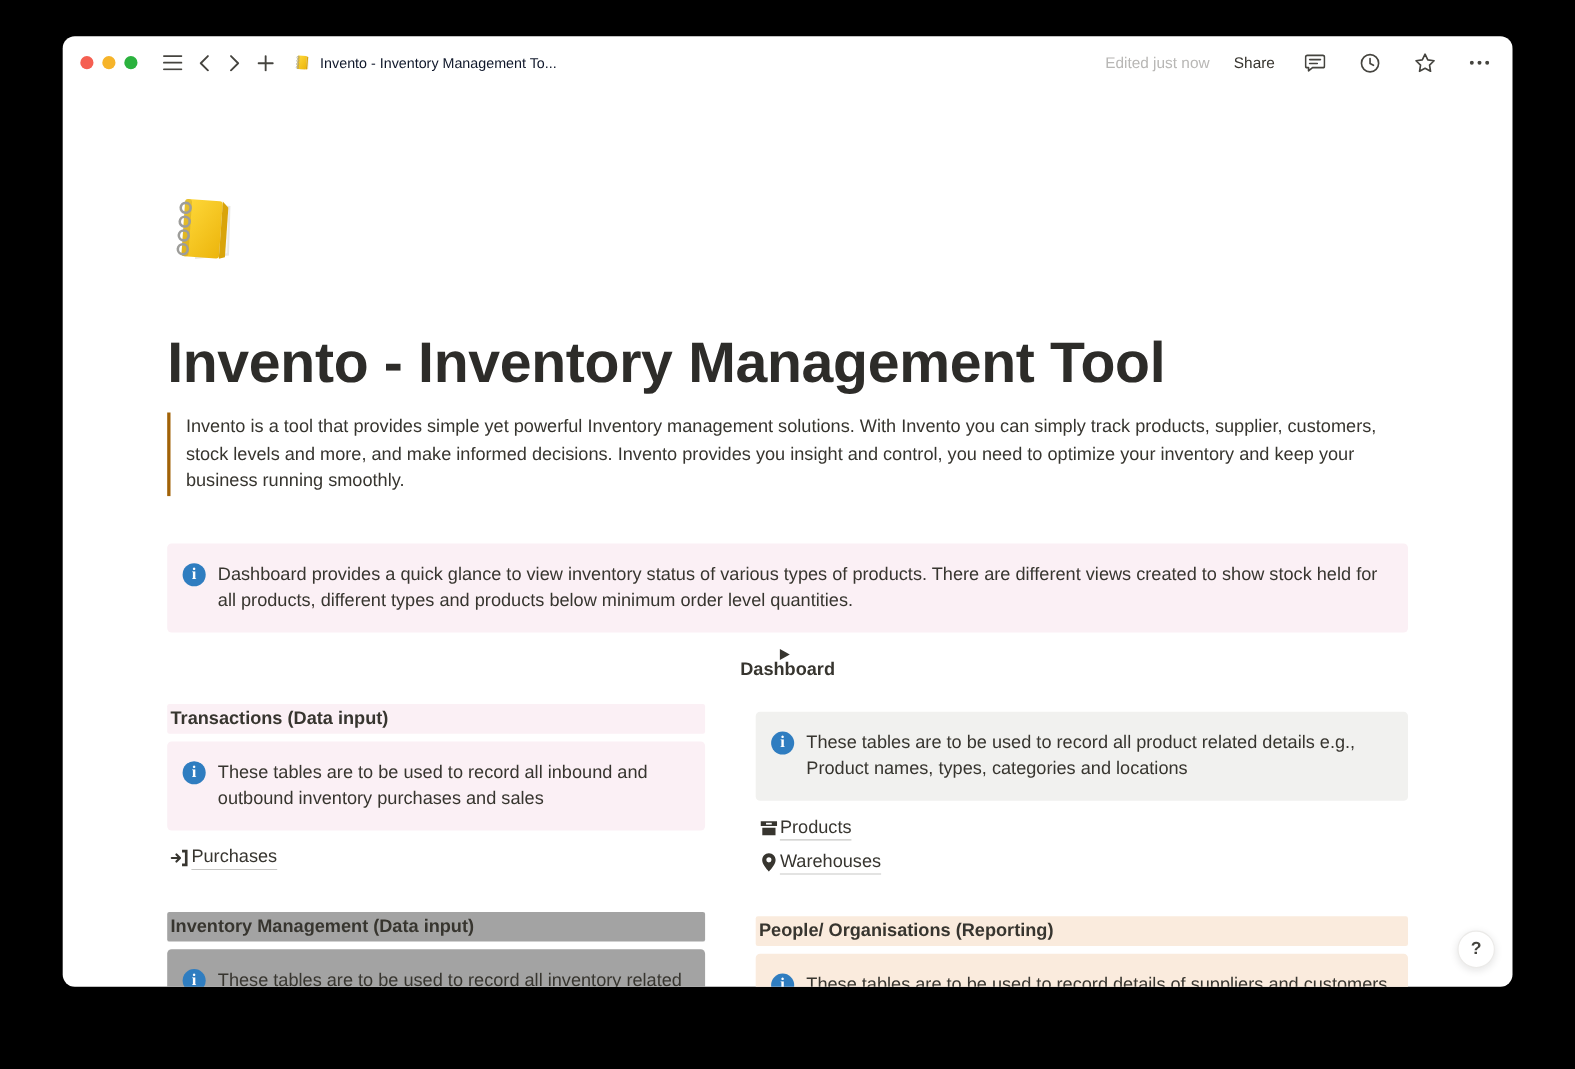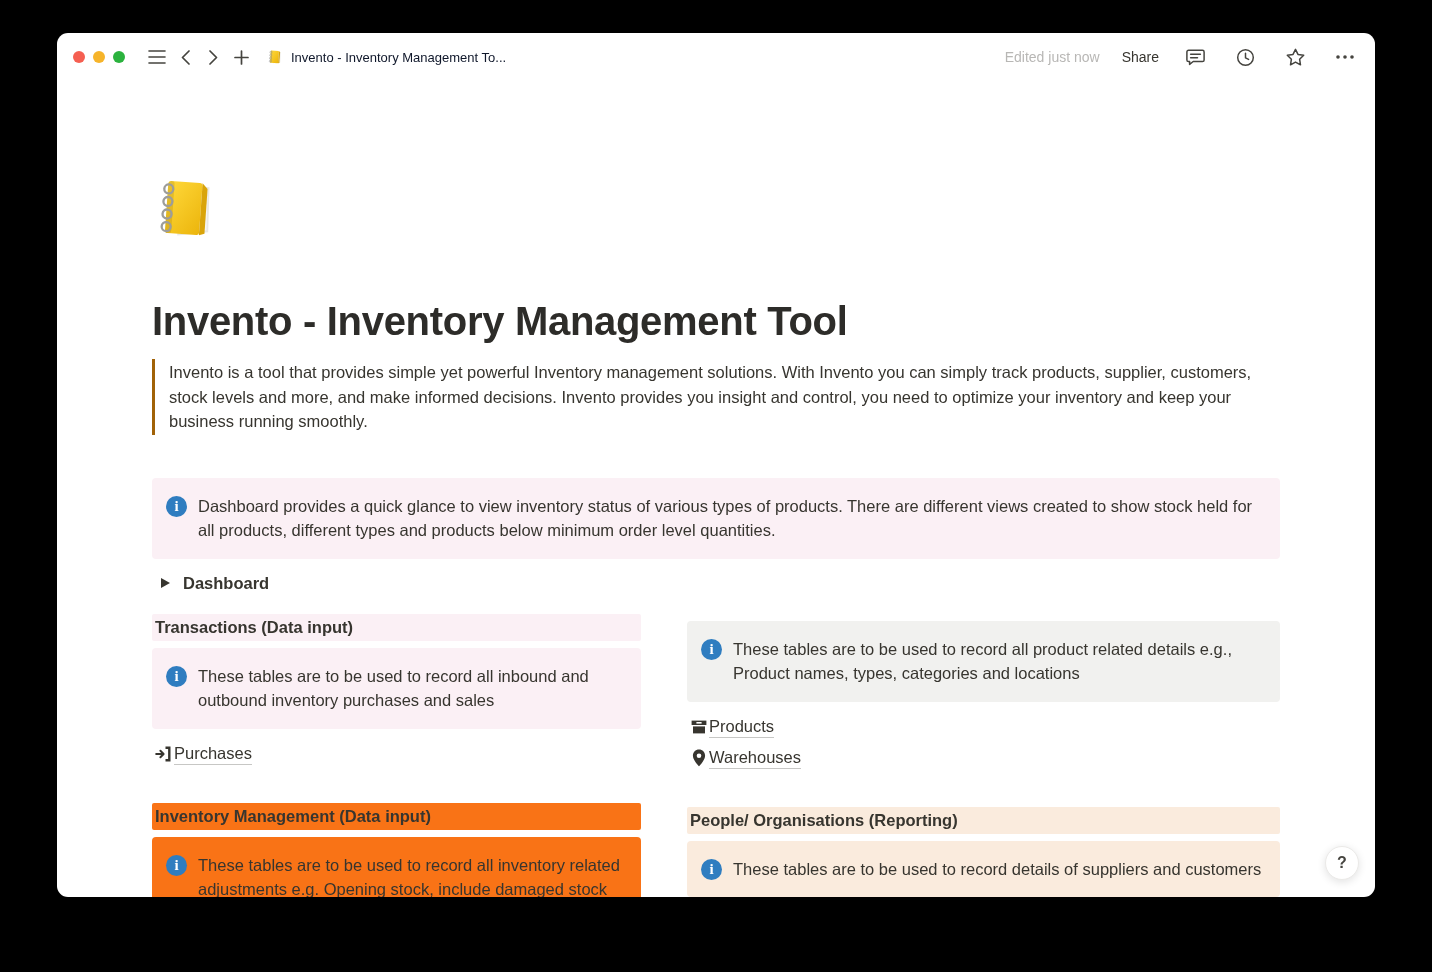--- a/index.html
+++ b/index.html
@@ -26,35 +26,35 @@
   .tab{display:flex;align-items:center;gap:7px;margin-left:12px;font-size:13px;color:#0f172a;}
   .tab .mini-icon svg{width:17px;height:17px;display:block;}
   .tb-right{margin-left:auto;display:flex;align-items:center;gap:22px;}
   .edited{color:#b8b7b5;font-size:14px;}
   .share-btn{border:none;background:none;font-size:14px;color:#37352f;padding:0;cursor:pointer;
     font-family:inherit;}
   
   .content{padding:94px 95px 0 95px;}
   .page-icon{display:inline-block;cursor:pointer;}
   .page-icon svg{width:72px;height:72px;display:block;}
-  .page-title{font-size:40px;font-weight:700;color:#2d2c29;margin:48px 0 0 0;letter-spacing:-.3px;}
+  .page-title{font-size:52px;font-weight:700;color:#2d2c29;margin:48px 0 0 0;letter-spacing:-.3px;}
   .quote{margin:15px 0 0 0;border-left:3px solid #a16207;padding:1px 0 1px 14px;
     font-size:16.5px;line-height:24.5px;}
   .callout{display:flex;align-items:flex-start;gap:11px;padding:16px 16px 16px 14px;
     border-radius:4px;font-size:16.5px;line-height:24.5px;}
   .info-badge{flex:0 0 auto;width:21px;height:21px;border-radius:50%;background:#2f7dc0;
     color:#fff;display:flex;align-items:center;justify-content:center;
     font-family:"Liberation Serif",serif;font-weight:700;font-size:15px;margin-top:2px;
     line-height:1;}
   .bg-pink{background:#fbf0f5;}
   .bg-gray{background:#f1f1ef;}
-  .bg-yellow{background:#f97316;}
+  .bg-yellow{background:#a3a3a3;}
   .bg-orange{background:#faebdd;}
   .dashboard-callout{margin-top:43px;}
-  .toggle-row{margin-top:12px;display:flex;align-items:center;padding:3px 2px;cursor:pointer;}
+  .toggle-row{margin-top:12px;display:flex;align-items:center;padding:3px 2px;cursor:pointer;flex-direction:column;}
   .tri{width:0;height:0;border-left:9px solid #37352f;border-top:5.5px solid transparent;
     border-bottom:5.5px solid transparent;margin:0 13px 0 7px;}
   .toggle-label{font-weight:700;font-size:16.5px;}
   .columns{display:flex;gap:46px;margin-top:18px;align-items:flex-start;}
   .col-left{width:489px;flex:0 0 auto;}
   .col-right{width:593px;flex:0 0 auto;}
   .col-heading{font-size:16.5px;font-weight:700;margin:0;padding:4px 3px;border-radius:2px;}
   .col .callout{margin-top:7px;}
   .links{margin-top:10px;}
   .link-row{display:flex;align-items:center;padding:5px 2px;cursor:pointer;}

